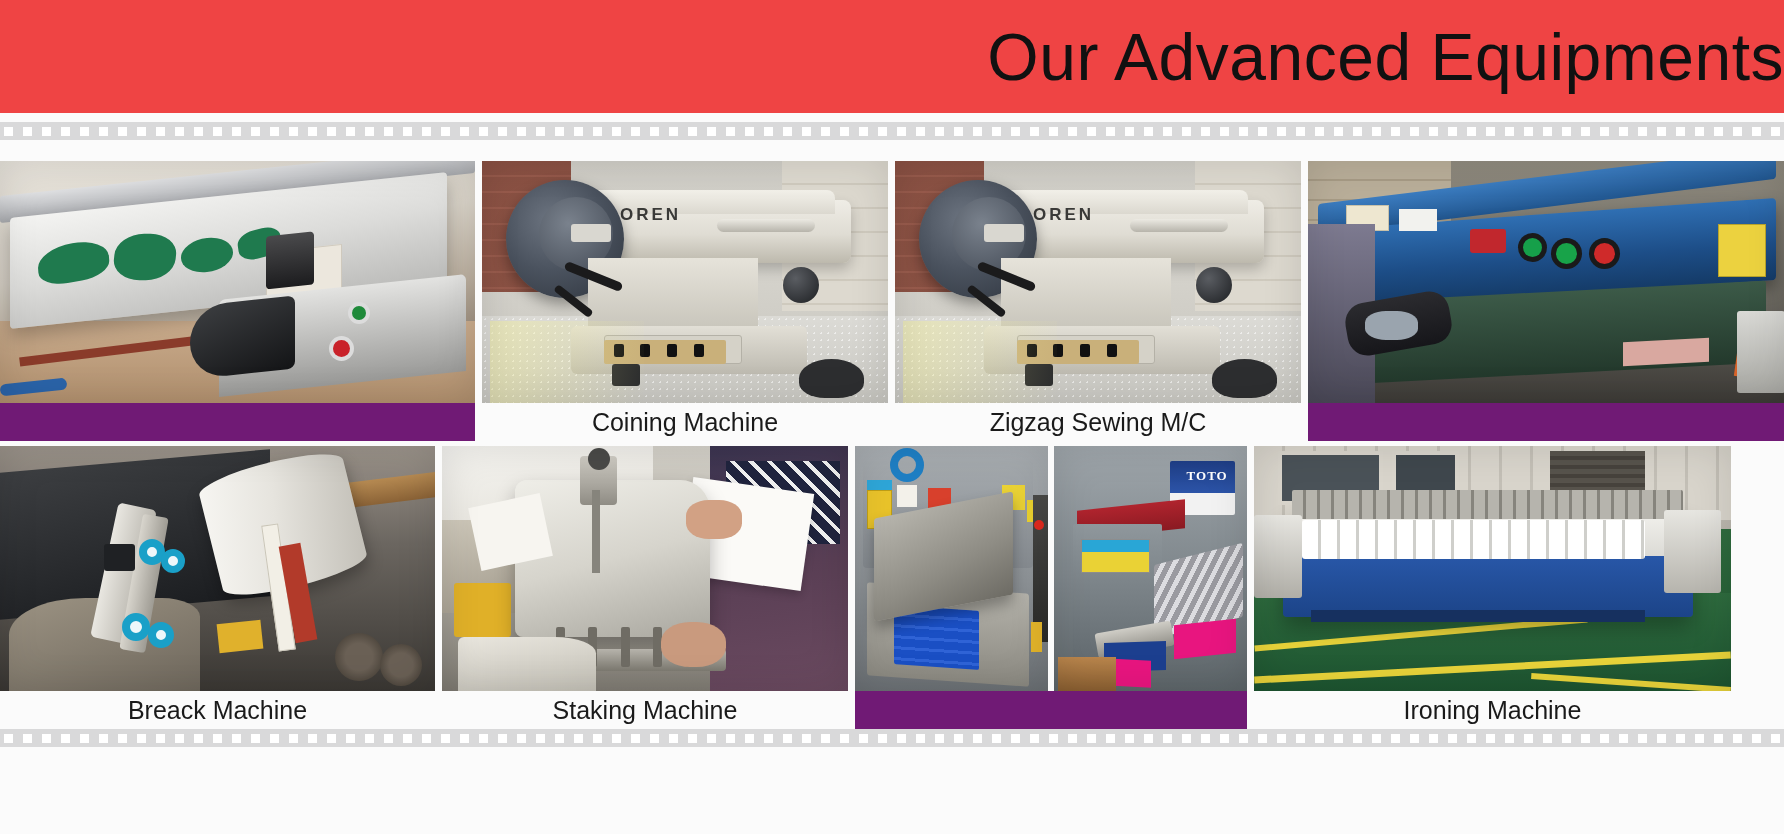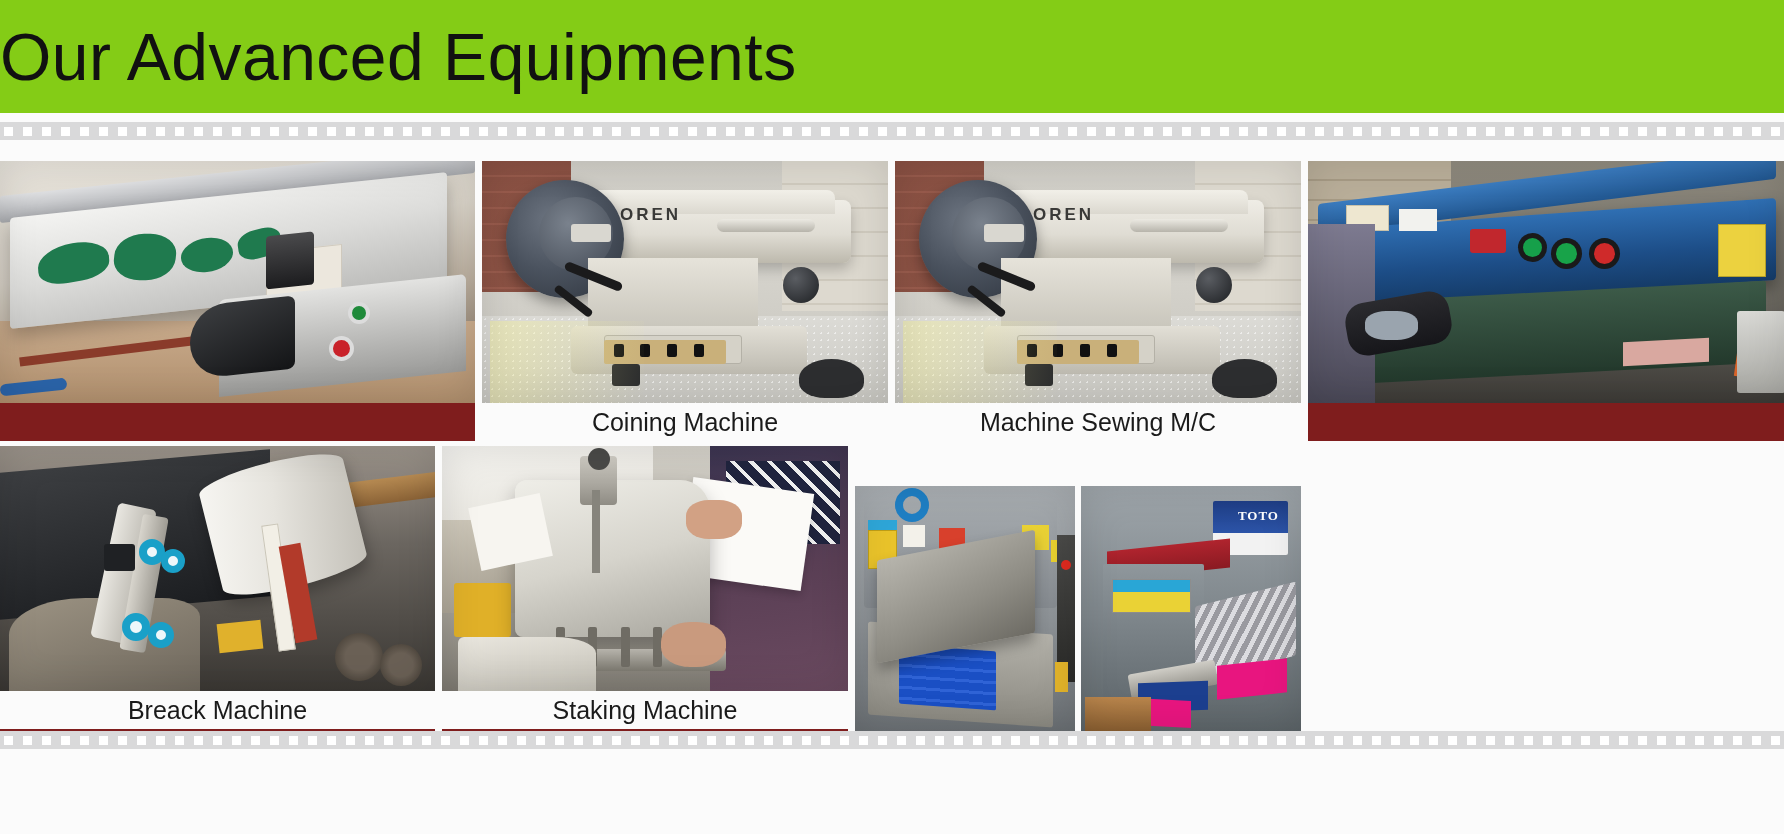--- a/index.html
+++ b/index.html
@@ -18,22 +18,22 @@
     width: 1784px;
     height: 834px;
     background: #fbfbfb;
   }
 
   
   .header {
     height: 113px;
     display: flex;
     align-items: center;
-    justify-content: flex-start;
-    background: #84cc16;
+    justify-content: flex-end;
+    background: #ef4444;
   }
   .header-title {
     font-size: 66px;
     font-weight: 400;
     color: #111111;
     letter-spacing: 0.5px;
     line-height: 1;
     font-family: "Liberation Sans", sans-serif;
   }
 
@@ -79,21 +79,21 @@
   .grid-row {
     display: flex;
     width: 100%;
     gap: 7px;
   }
   .grid-row + .grid-row { margin-top: 5px; }
 
   .tile {
     position: relative;
     overflow: hidden;
-    background: #7f1d1d;
+    background: #701a75;
     flex: 0 0 auto;
   }
   .tile-photo {
     position: relative;
     width: 100%;
     overflow: hidden;
     background: #cfcfcf;
   }
   .tile-photo.split {
     display: flex;
@@ -408,21 +408,21 @@
             </div>
             <div class="sh lever"></div>
             <div class="sh lever2"></div>
             <div class="sh knobdark"></div>
             <div class="sh foot"></div>
             <div class="sh pedal"></div>
             <div class="sh lgt"></div>
           </div>
           <div class="vig"></div>
         </div>
-        <div class="caption">Machine Sewing M/C</div>
+        <div class="caption">Zigzag Sewing M/C</div>
       </div>
 
       <div class="tile" style="width:477px;">
         <div class="tile-photo" style="height:242px;">
           <div class="scene s4">
             <div class="sh wallstone"></div>
             <div class="sh bluebar"></div>
             <div class="sh bluetab"></div>
             <div class="sh grntab"></div>
             <div class="sh yellowtag"></div>
@@ -494,21 +494,21 @@
             <div class="sh fing" style="left:60%"></div>
             <div class="sh hand"></div>
             <div class="sh hand2"></div>
             <div class="sh scrap"></div>
           </div>
           <div class="vig"></div>
         </div>
         <div class="caption">Staking Machine</div>
       </div>
 
-      <div class="tile" style="width:446px;margin-top:40px;">
+      <div class="tile" style="width:392px;">
         <div class="tile-photo split" style="height:245px;">
           <div class="subphoto">
             <div class="scene s7">
               <div class="sh cab"></div>
               <div class="sh hook"></div>
               <div class="sh lbl-b1"></div>
               <div class="sh lbl-y1"></div>
               <div class="sh lbl-w"></div>
               <div class="sh lbl-r"></div>
               <div class="sh lbl-y2"></div>
@@ -534,20 +534,42 @@
               <div class="sh blue"></div>
               <div class="sh pink"></div>
               <div class="sh pink2"></div>
               <div class="sh wood"></div>
             </div>
             <div class="vig"></div>
           </div>
         </div>
       </div>
 
+      <div class="tile" style="width:477px;">
+        <div class="tile-photo" style="height:245px;">
+          <div class="scene s9">
+            <div class="sh wallpanel"></div>
+            <div class="sh window"></div>
+            <div class="sh window2"></div>
+            <div class="sh shutter"></div>
+            <div class="sh floor"></div>
+            <div class="sh ylane2"></div>
+            <div class="sh ylane1"></div>
+            <div class="sh ylane3"></div>
+            <div class="sh machbody"></div>
+            <div class="sh topframe"></div>
+            <div class="sh rollercover"></div>
+            <div class="sh leftbox"></div>
+            <div class="sh panel"></div>
+            <div class="sh feet"></div>
+          </div>
+          <div class="vig"></div>
+        </div>
+        <div class="caption">Ironing Machine</div>
+      </div>
 
     </div>
   </div>
 
   <div class="gap-before-bottom-divider"></div>
   <div class="divider divider-bottom"></div>
 
 </div>
 
 </body></html>

